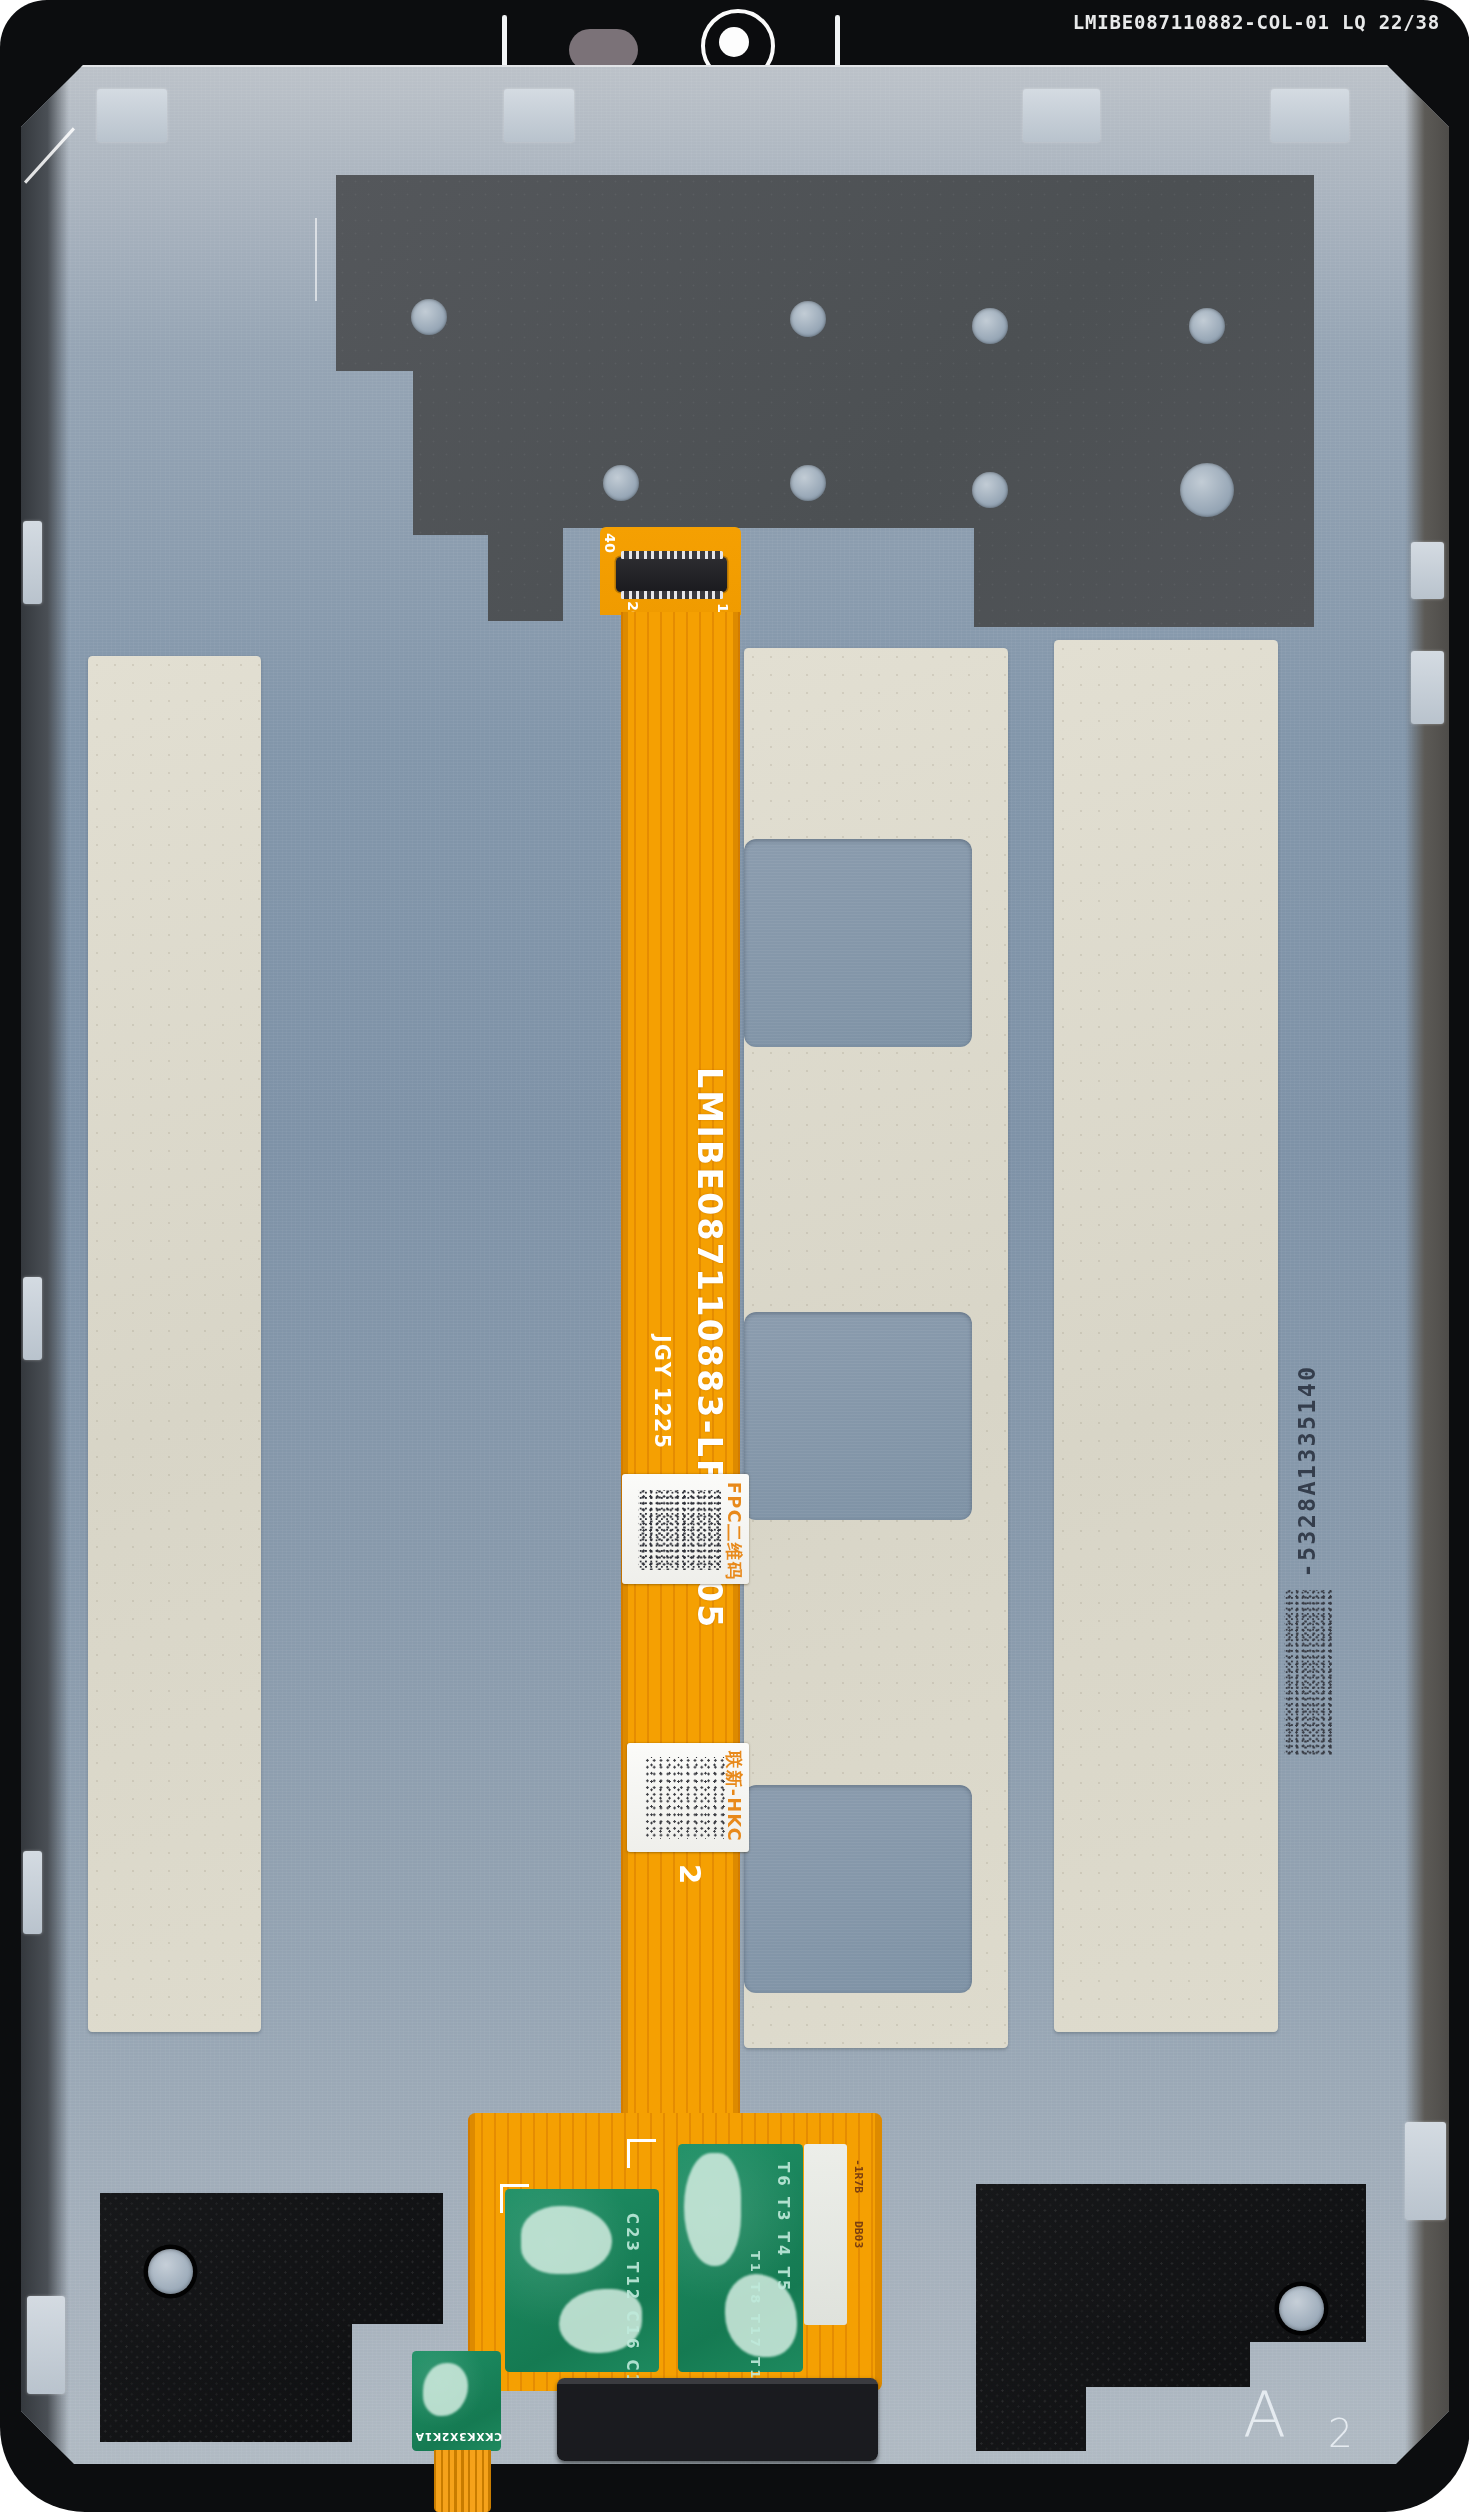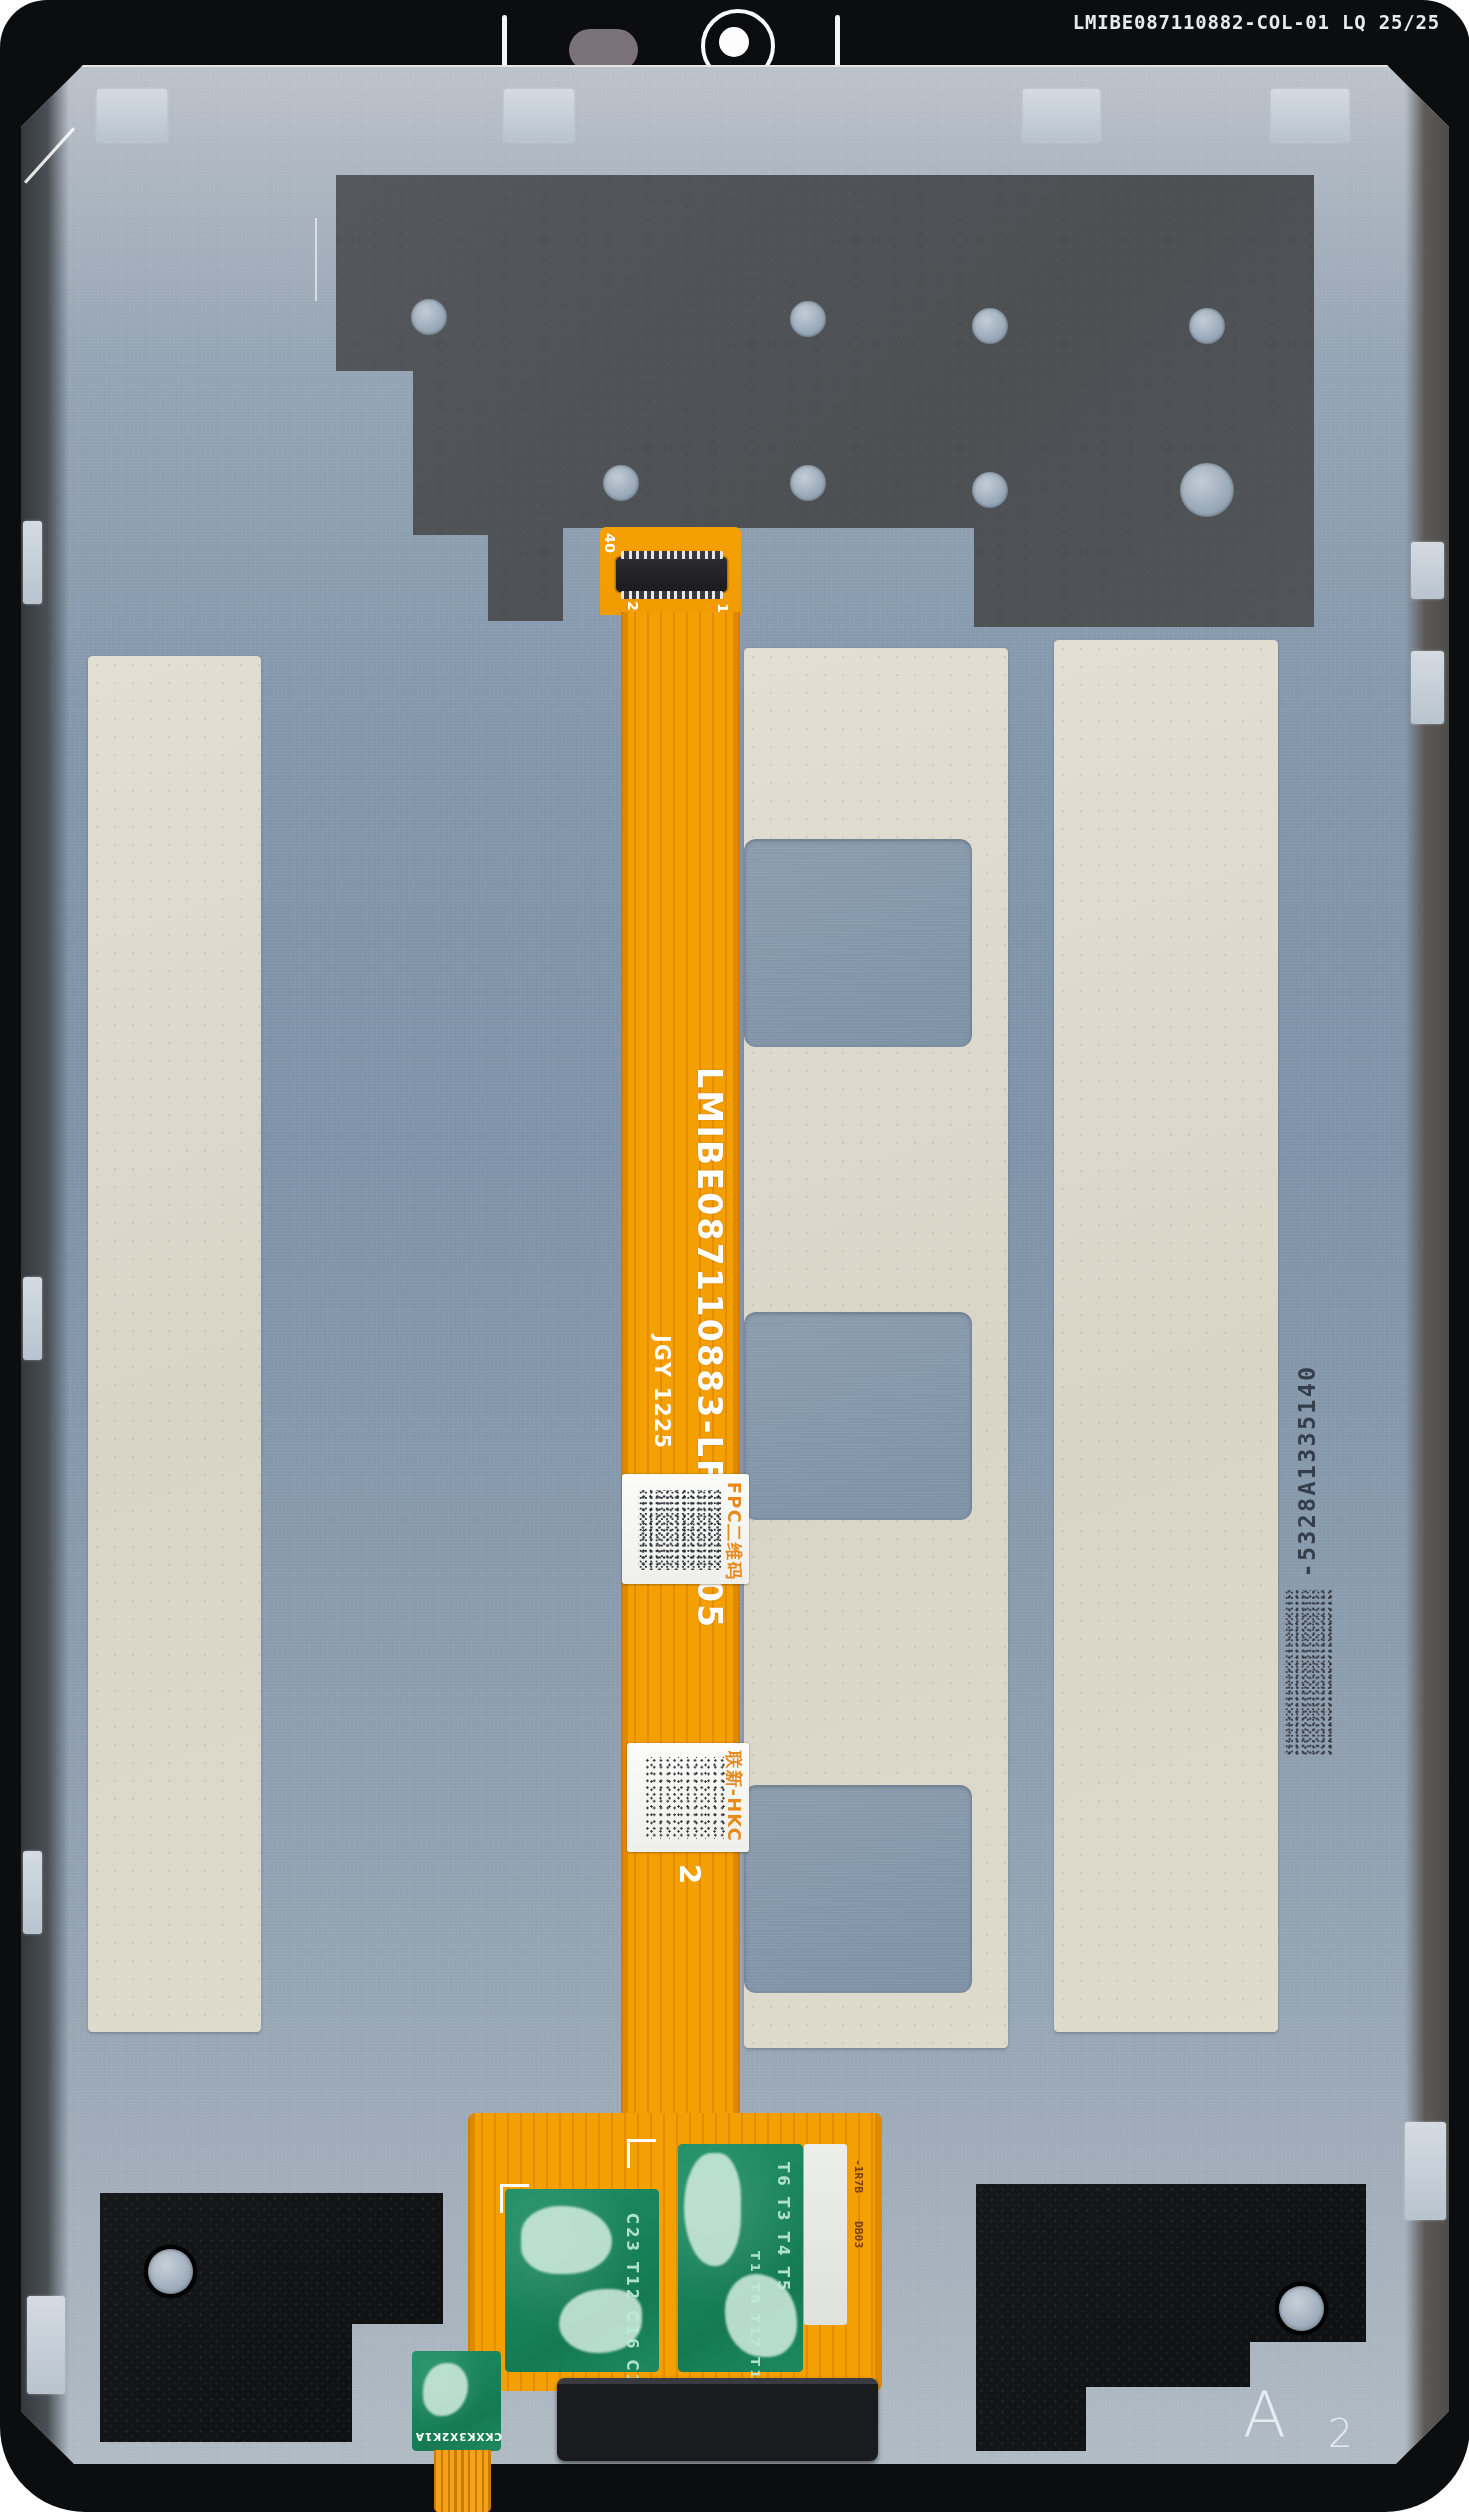--- a/index.html
+++ b/index.html
@@ -100,21 +100,21 @@
 </head>
 <body>
 
 <div id="stage">
 
   <div class="abs bezel-slit" style="left:502px;top:15px;width:4.5px;height:62px;"></div>
   <div class="abs bezel-pill" style="left:569px;top:29px;width:69px;height:42px;"></div>
   <div class="abs cam-ring" style="left:701px;top:9px;width:66px;height:66px;"></div>
   <div class="abs cam-dot" style="left:719px;top:27px;width:30px;height:30px;"></div>
   <div class="abs bezel-slit" style="left:835px;top:15px;width:4.5px;height:63px;"></div>
-  <div class="abs" id="frame-code">LMIBE087110882-COL-01 LQ 25/25</div>
+  <div class="abs" id="frame-code">LMIBE087110882-COL-01 LQ 22/38</div>
 
   <div class="abs" id="plate">
     <div class="abs side-wall-left"></div>
     <div class="abs side-wall-right"></div>
   </div>
 
   <div class="abs edge-tab" style="left:97px;top:89px;width:70px;height:53px;"></div>
   <div class="abs edge-tab" style="left:504px;top:89px;width:70px;height:53px;"></div>
   <div class="abs edge-tab" style="left:1023px;top:89px;width:77px;height:53px;"></div>
   <div class="abs edge-tab" style="left:1271px;top:89px;width:78px;height:53px;"></div>

